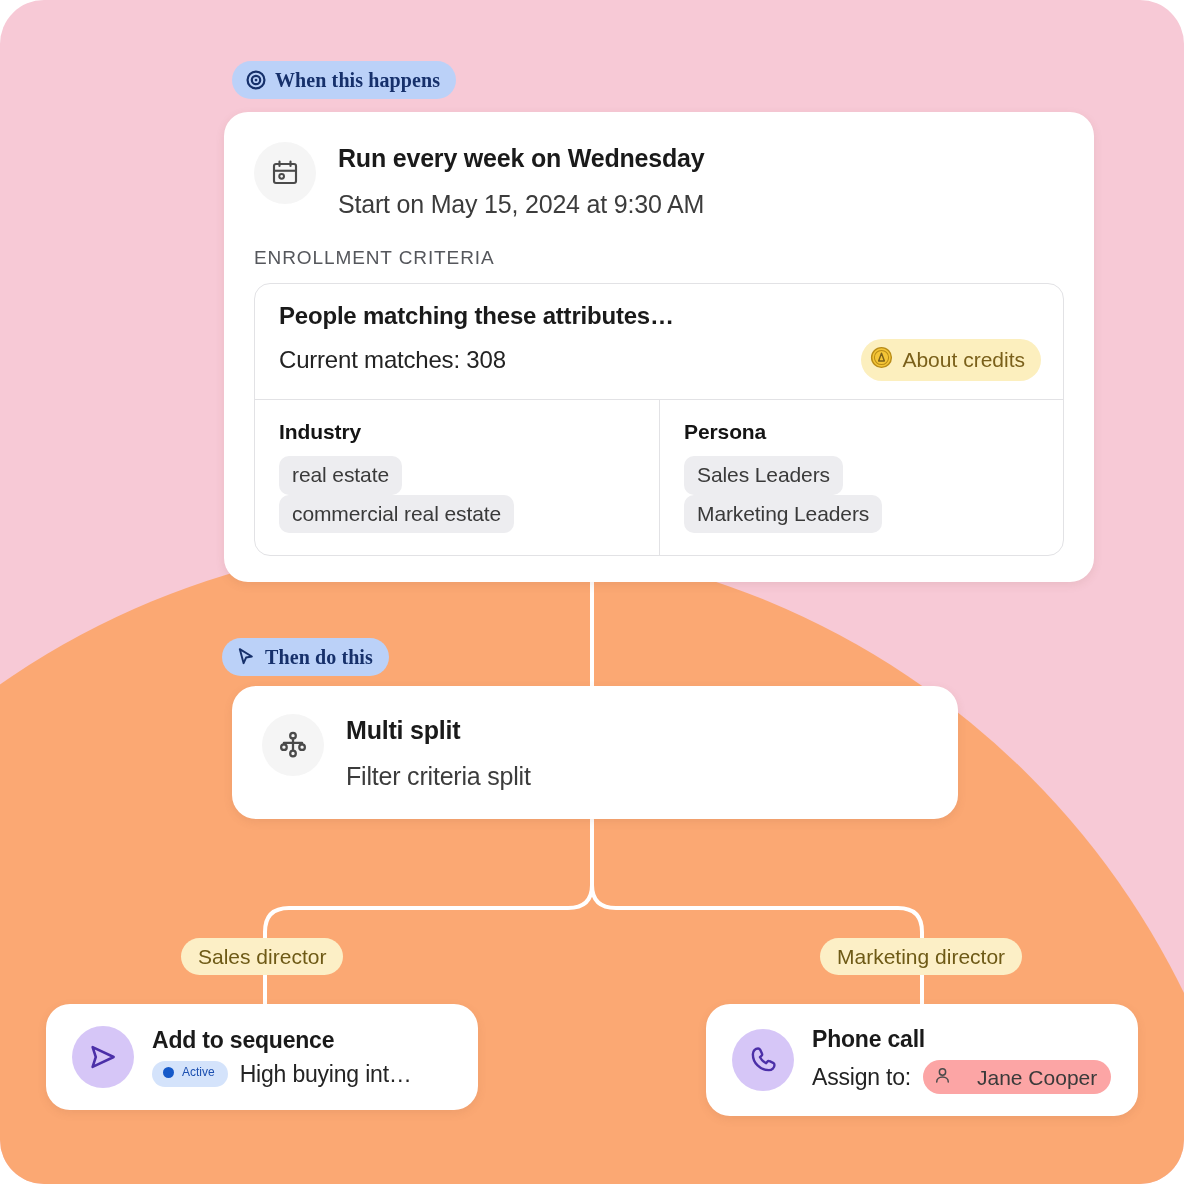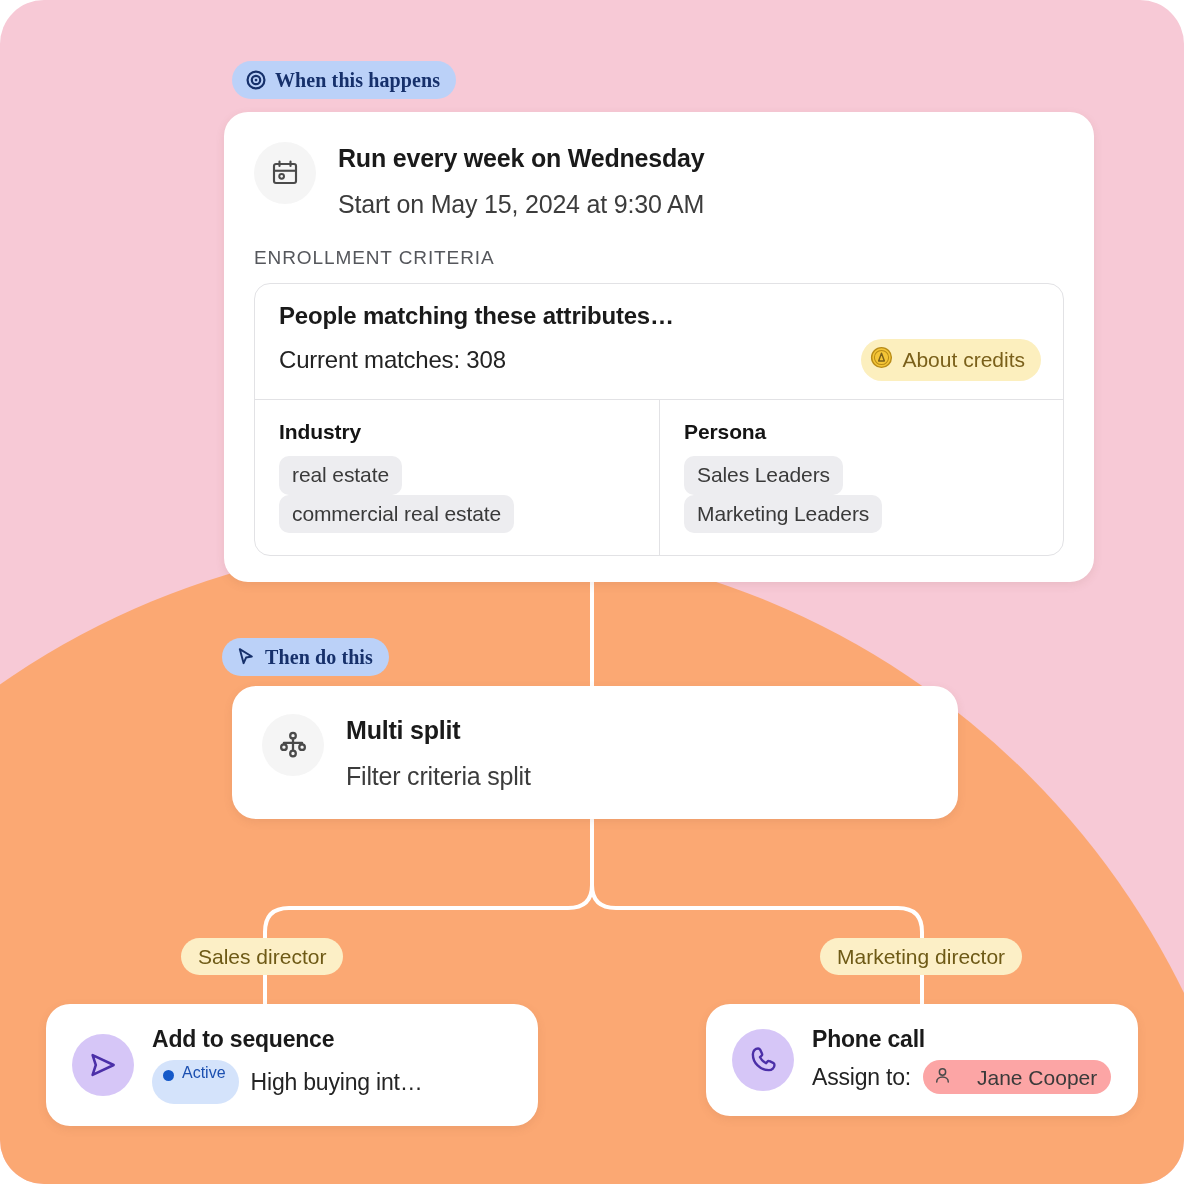--- a/index.html
+++ b/index.html
@@ -220,21 +220,21 @@
     font-size: 21px;
     line-height: 1;
     white-space: nowrap;
   }
   #label-sales { left: 181px; top: 938px; }
   #label-marketing { left: 820px; top: 938px; }
 
   
   #action-left {
     left: 46px; top: 1004px;
-    width: 492px;
+    width: 432px;
     padding: 22px 26px;
     box-sizing: border-box;
   }
   #action-right {
     left: 706px; top: 1004px;
     width: 432px;
     padding: 22px 26px;
     box-sizing: border-box;
   }
   .act-head {
@@ -263,22 +263,22 @@
     gap: 12px;
     margin-top: 7px;
   }
   .status-badge {
     display: inline-flex;
     align-items: flex-end;
     gap: 8px;
     background: #D4E3FB;
     color: #1B4FB0;
     border-radius: 999px;
-    padding: 5px 13px 23px 11px;
-    font-size: 16px;
+    padding: 5px 13px 9px 11px;
+    font-size: 12px;
     font-weight: 500;
     line-height: 1;
     white-space: nowrap;
   }
   .status-dot {
     width: 11px; height: 11px;
     border-radius: 50%;
     background: #1559C9;
   }
   .act-subtext {

